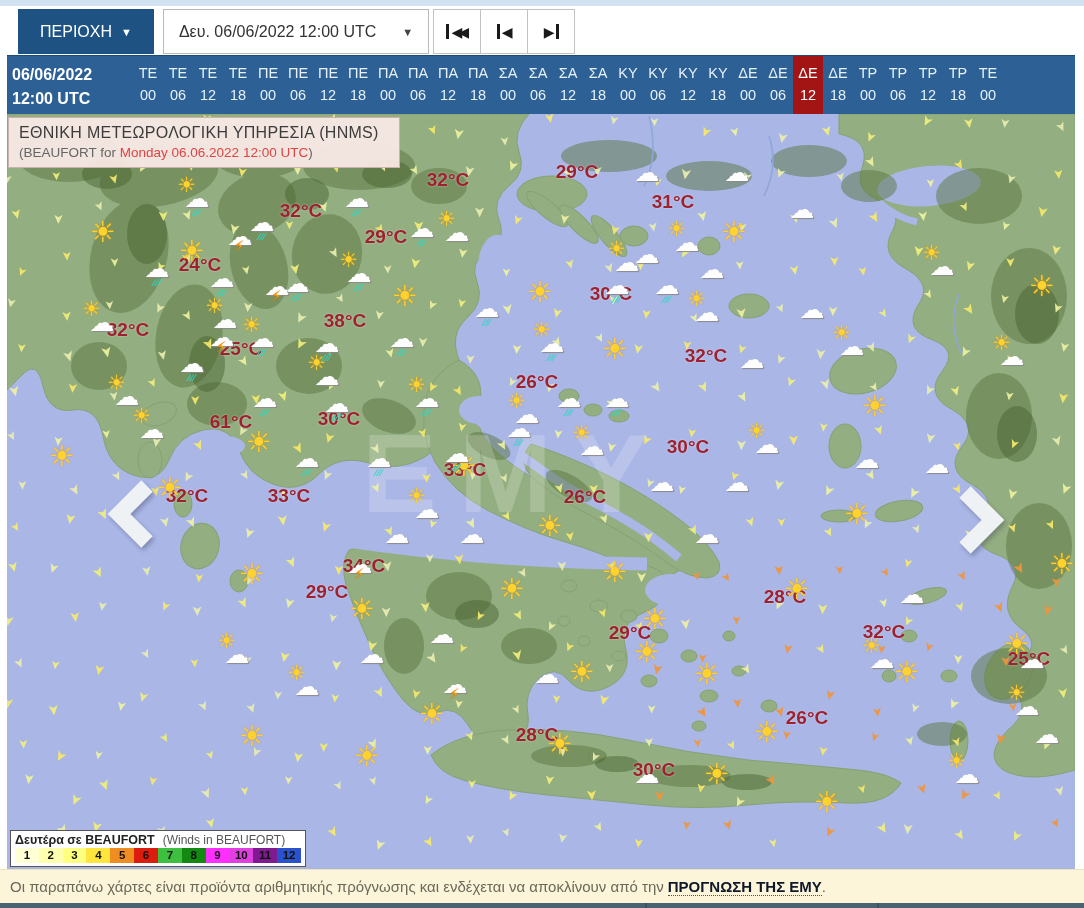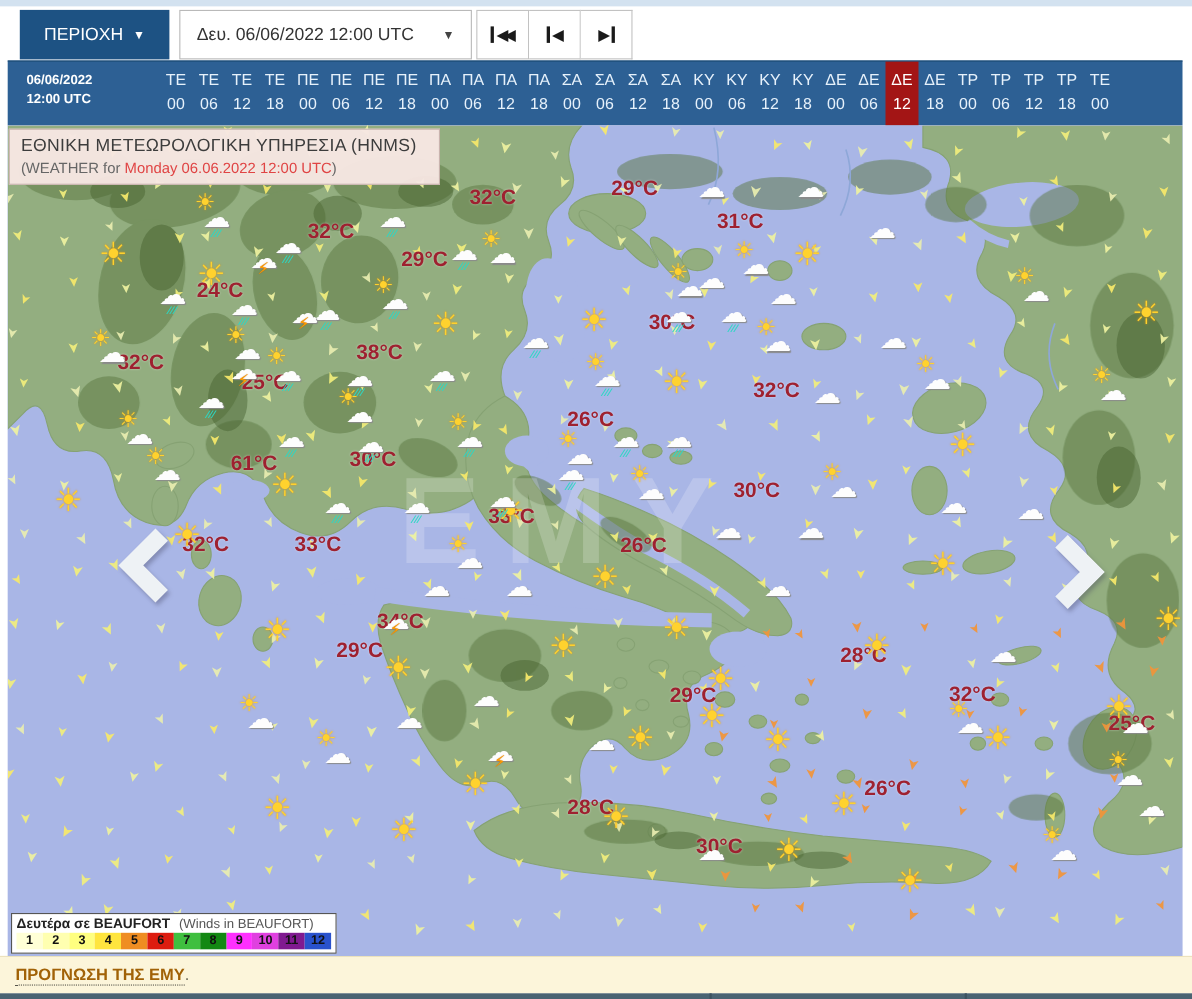--- a/index.html
+++ b/index.html
@@ -12,21 +12,21 @@
   .dt-select .caret{color:#444;}
   .navbtn{margin-top:3px;margin-left:4px;width:46px;height:43px;background:#fff;border:1px solid #c2c2c2;display:flex;align-items:center;justify-content:center;color:#1a1a1a;cursor:pointer;}
   .navbtn+.navbtn{margin-left:0;border-left:none;}
   .navbtn .bar{width:3px;height:15px;background:#1a1a1a;}
   .navbtn .tri{font-size:14px;letter-spacing:-4px;margin-right:3px;}
   .navbtn.first .bar{margin-right:2px;}
   .navbtn.prev .bar{margin-right:2px;}
   .navbtn.next .bar{margin-left:2px;}
   
   .timeline{margin-left:7px;width:1068px;height:58px;background:#2d6094;border-top:1px solid #1c4a73;display:flex;color:#fff;}
-  .tl-date{width:121px;padding-left:17px;padding-top:7px;font-weight:bold;font-size:12px;line-height:1.5;}
+  .tl-date{width:121px;padding-left:5px;padding-top:7px;font-weight:bold;font-size:16px;line-height:1.5;}
   .tl-steps{display:flex;padding-top:7px;}
   .tl-col{width:30px;text-align:center;font-size:14.5px;line-height:1.5;color:#e6f1fb;cursor:pointer;padding-top:0;}
   .tl-col span{display:block;}
   .tl-col.sel{background:#a31515;margin-top:-7px;padding-top:7px;height:58px;box-sizing:border-box;color:#fff;}
   
   .map{position:relative;margin-left:7px;width:1068px;height:755px;overflow:hidden;background:#a9b6e6;}
   .map svg.terrain{position:absolute;left:0;top:0;}
   .watermark{position:absolute;left:355px;top:295px;font-size:112px;font-weight:bold;letter-spacing:22px;color:rgba(255,255,255,0.20);pointer-events:none;}
   .wind-field,.map-markers{position:absolute;left:0;top:0;width:100%;height:100%;}
   .arrow{position:absolute;line-height:1;opacity:.93;}
@@ -51,21 +51,21 @@
   .chev.right{left:946px;top:370px;}
   
   .legend{position:absolute;left:3px;top:716px;width:296px;background:#fff;border:1px solid #555;box-sizing:border-box;padding:2px 4px 3px 4px;}
   .lg-row1{display:flex;align-items:baseline;gap:8px;}
   .lg-gr{font-size:12.5px;font-weight:bold;color:#222;}
   .lg-en{font-size:12px;color:#555;}
   .lg-scale{display:flex;margin-top:1px;}
   .bf-cell{flex:1;height:15px;font-size:11.5px;font-weight:bold;color:#111;text-align:center;line-height:15px;}
   
   .notice{height:33px;background:#fcf5da;border-top:1px solid #ece2bd;display:flex;align-items:center;padding-left:10px;font-size:15px;color:#6a695a;}
-  .notice a{font-weight:bold;color:#a16207;text-decoration:none;border-bottom:1px dotted #55544a;margin-left:4px;cursor:pointer;}
+  .notice a{font-weight:bold;color:#0f172a;text-decoration:none;border-bottom:1px dotted #55544a;margin-left:4px;cursor:pointer;}
   .footer{height:7px;background:#4a6372;position:relative;}
   .footer .sep{position:absolute;top:0;width:2px;height:7px;background:#3c5260;}
 </style>
 </head>
 <body>
 
 <div class="top-strip"></div>
 
 <div class="toolbar">
   <div class="region-btn">
@@ -1137,21 +1137,21 @@
         <span class="bo">⚡</span>
       </div>
       <div class="wicon" style="left: 448px; top: 570px;">
         <span class="cl">☁</span>
         <span class="bo">⚡</span>
       </div>
     </div>
 
   <div class="title-box">
     <div class="tb1">ΕΘΝΙΚΗ ΜΕΤΕΩΡΟΛΟΓΙΚΗ ΥΠΗΡΕΣΙΑ (HNMS)</div>
-    <div class="tb3"><span>(WEATHER for </span><span class="val">Monday 06.06.2022 12:00 UTC</span><span>)</span></div>
+    <div class="tb3"><span>(BEAUFORT for </span><span class="val">Monday 06.06.2022 12:00 UTC</span><span>)</span></div>
   </div>
 
   <div class="chev left">
     <svg width="56" height="72" viewBox="0 0 56 72">
         <polyline points="44,8 16,36 44,64" stroke="#eef2f5" stroke-width="16" fill="none"></polyline>
       </svg>
   </div>
   <div class="chev right">
     <svg width="56" height="72" viewBox="0 0 56 72">
         <polyline points="12,8 40,36 12,64" stroke="#eef2f5" stroke-width="16" fill="none"></polyline>
@@ -1174,20 +1174,21 @@
         <div class="bf-cell" style="background: rgb(19, 136, 19);">8</div>
         <div class="bf-cell" style="background: rgb(255, 48, 255);">9</div>
         <div class="bf-cell" style="background: rgb(224, 64, 224);">10</div>
         <div class="bf-cell" style="background: rgb(128, 26, 144);">11</div>
         <div class="bf-cell" style="background: rgb(42, 82, 204);">12</div>
       </div>
   </div>
 </div>
 
 <div class="notice">
+  <span>Οι παραπάνω χάρτες είναι προϊόντα αριθμητικής πρόγνωσης και ενδέχεται να αποκλίνουν από την</span>
   <a>ΠΡΟΓΝΩΣΗ ΤΗΣ ΕΜΥ</a>
   <span>.</span>
 </div>
 
 <div class="footer">
   <span class="sep" style="left:645px"></span>
   <span class="sep" style="left:877px"></span>
 </div>
 
 </body></html>

